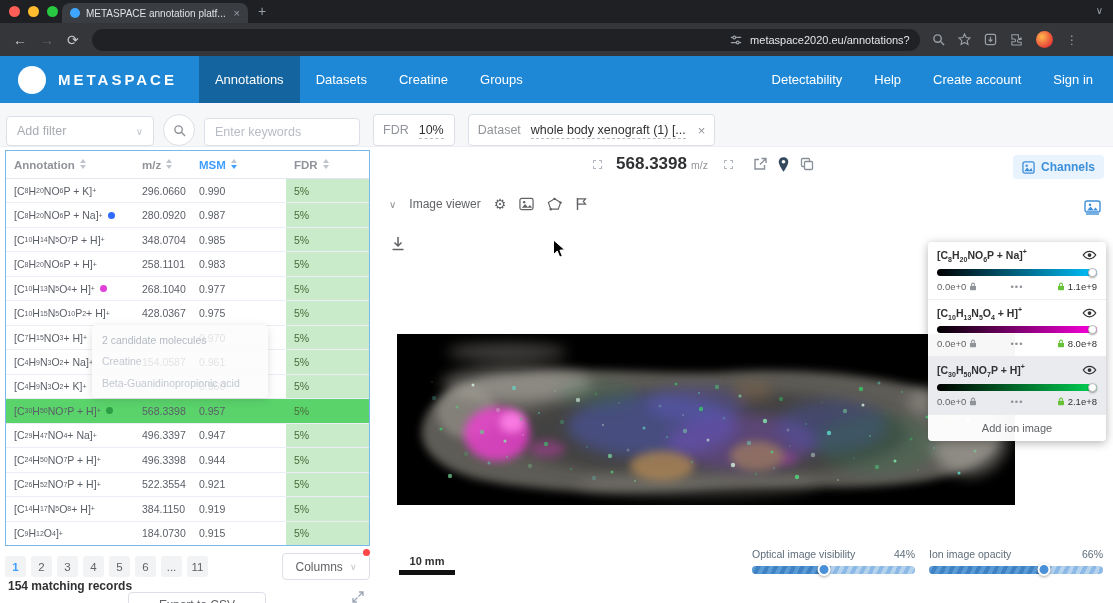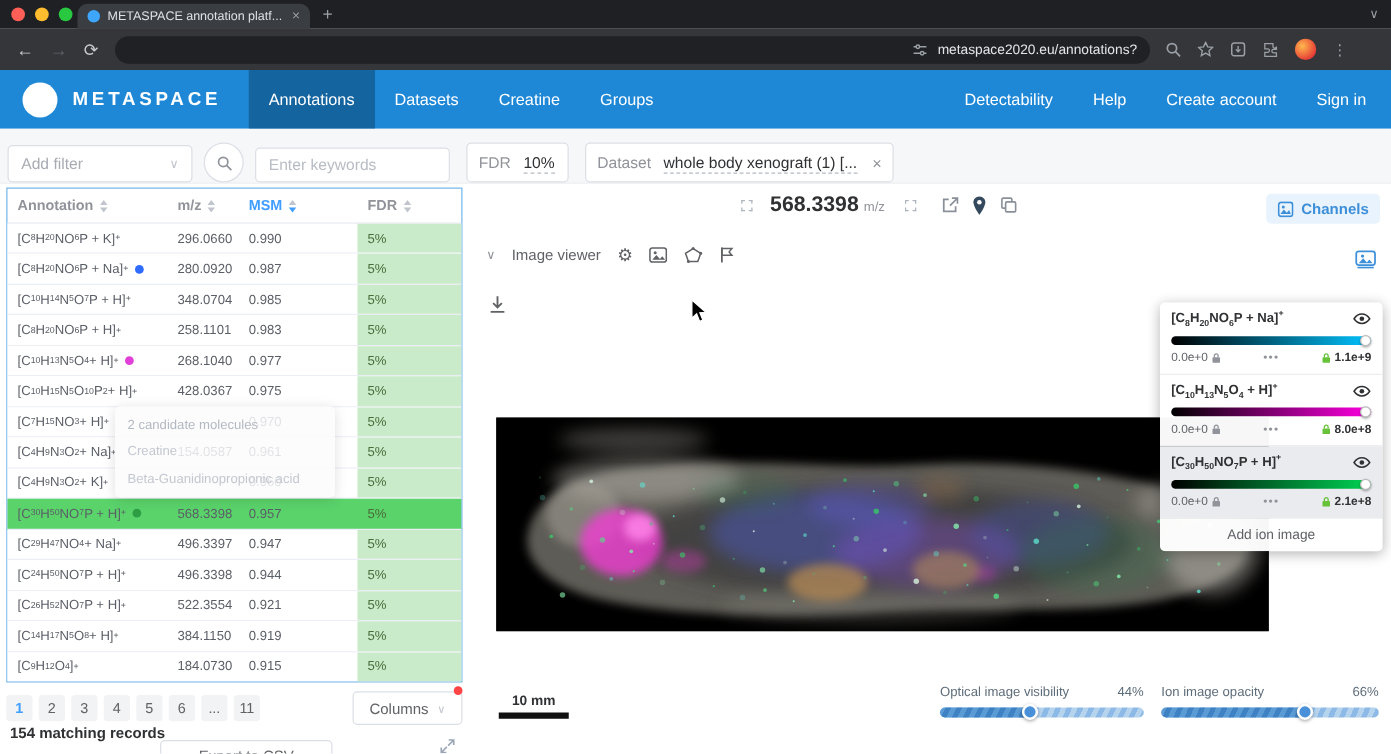--- a/index.html
+++ b/index.html
@@ -49,21 +49,21 @@
   .kwinput::placeholder{color:#b8bcc4;}
   .chip{display:inline-flex;align-items:center;height:30px;background:#fff;border:1px solid #dcdfe6;border-radius:4px;margin-left:13px;}
   .chiplabel{padding:0 9px;font-size:12.5px;color:#909399;}
   .chipvalue{padding:0 10px 0 1px;font-size:12.5px;color:#303133;}
   .chipvalue span{border-bottom:1px dashed #b4bac2;padding-bottom:1px;}
   .chipclose{color:#909399;font-size:13px;padding:0 9px 0 2px;}
   
   .table{position:absolute;left:5px;top:150px;width:365px;height:396px;border:1px solid #79b8ea;background:#fff;
     display:flex;flex-direction:column;box-sizing:border-box;}
   .thead{display:flex;height:27px;align-items:center;border-bottom:1px solid #e4e7ed;flex:none;}
-  .th{font-size:11.5px;color:#909399;font-weight:700;display:flex;align-items:center;padding-left:8px;box-sizing:border-box;}
+  .th{font-size:11.5px;color:#909399;font-weight:700;display:flex;padding-left:8px;box-sizing:border-box;}
   .th.active span.lbl{color:#409eff;}
   .sort{display:inline-flex;flex-direction:column;gap:2px;margin-left:5px;}
   .sort i{width:0;height:0;border-left:3.5px solid transparent;border-right:3.5px solid transparent;}
   .sort .up{border-bottom:4px solid #c0c4cc;}
   .sort .down{border-top:4px solid #c0c4cc;}
   .th.active .sort .down{border-top-color:#409eff;}
   .w-ann{width:128px;}.w-mz{width:57px;}.w-msm{width:95px;}.w-fdr{width:83px;}
   .tbody{flex:1;display:flex;flex-direction:column;position:relative;}
   .trow{flex:1;display:flex;align-items:stretch;border-bottom:1px solid #ebeef5;background:#fff;}
   .trow:last-child{border-bottom:none;}
@@ -113,21 +113,21 @@
     box-shadow:0 2px 10px rgba(0,0,0,0.3);}
   .chcard{background:rgba(255,255,255,0.97);padding:6px 9px 7px;border-bottom:1px solid #ededed;}
   .chcard.alt{background:#e9ebee;}
   .chhead{display:flex;justify-content:space-between;align-items:center;font-size:10.5px;font-weight:700;color:#303133;}
   .chhead sub{font-size:7px;}.chhead sup{font-size:7px;}
   .chgrad{position:relative;height:7px;border-radius:4px;margin:6px 0 5px;}
   .chknob{position:absolute;right:0;top:-1px;width:9px;height:9px;border-radius:50%;background:#fff;
     border:1px solid #bbb;box-shadow:0 1px 2px rgba(0,0,0,0.35);box-sizing:border-box;}
   .chfoot{display:flex;align-items:center;font-size:9.5px;color:#606266;gap:3px;}
   .chfoot .mid{flex:1;text-align:center;color:#909399;letter-spacing:1px;}
-  .chmax{font-weight:700;color:#303133;}
+  .chmax{font-weight:400;color:#303133;}
   .lock-gray{color:#909399;}.lock-green{color:#67c23a;}
   .addion{background:rgba(255,255,255,0.97);text-align:center;font-size:11px;color:#606266;padding:7px 0;}
   
   .scalebar{position:absolute;left:399px;top:555px;width:56px;text-align:center;}
   .scalebar .lbl{font-size:11px;font-weight:700;color:#303133;}
   .scalebar .bar{width:56px;height:5px;background:#111;margin-top:3px;}
   .sliderbox{position:absolute;top:548px;font-size:10.5px;color:#5e6d7a;}
   .slabel{display:flex;justify-content:space-between;align-items:center;}
   .strack{position:relative;height:8px;border-radius:4px;margin-top:6px;
     background:repeating-linear-gradient(115deg,#b6d3ee 0 4px,#8cb9e5 4px 8px);}

